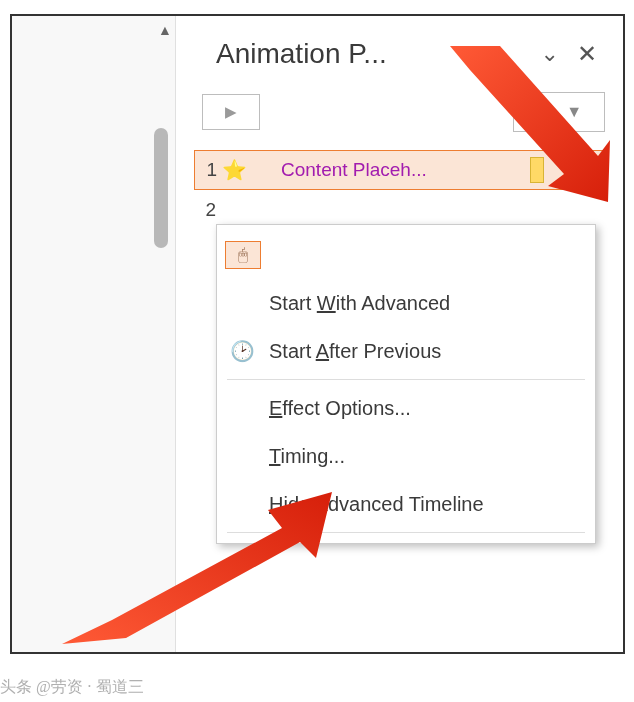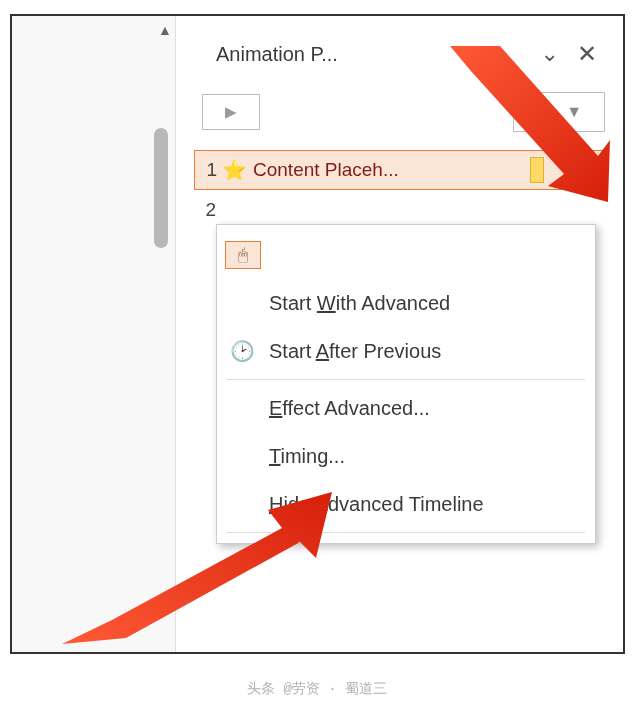--- a/index.html
+++ b/index.html
@@ -52,21 +52,21 @@
     right: 0;
     height: 100%;
     background: #fff;
   }
   .pane-header {
     display: flex;
     align-items: center;
     padding: 20px 18px 8px 40px;
   }
   .pane-title {
-    font-size: 20px;
+    font-size: 28px;
     color: #3a3a3a;
     font-weight: 400;
     flex: 1;
     white-space: nowrap;
     overflow: hidden;
   }
   .pane-chevron {
     color: #555;
     font-size: 22px;
     padding: 4px 10px;
@@ -133,24 +133,25 @@
     color: #444;
     padding-right: 4px;
   }
   .anim-icon {
     width: 28px;
     text-align: center;
     font-size: 20px;
   }
   .anim-label {
     flex: 1;
-    color: #7f1d1d;
+    color: #a21caf;
     white-space: nowrap;
     overflow: hidden;
     padding-left: 4px;
+    margin-left: 28px;
   }
   .anim-bar {
     width: 14px;
     height: 26px;
     background: #ffd966;
     border: 1px solid #d9b434;
     margin-right: 60px;
   }
   .anim-drop {
     position: absolute;
@@ -204,24 +205,24 @@
   
   .arrow {
     position: absolute;
     pointer-events: none;
   }
   .footer-tag {
     position: absolute;
     left: 0;
     bottom: 4px;
     width: 100%;
-    text-align: center;
-    font-size: 14px;
+    text-align: left;
+    font-size: 16px;
     color: #b0b0b0;
-    font-family: Liberation Mono, monospace;
+    font-family: Liberation Serif, serif;
   }
 </style>
 </head>
 <body>
 
 <div class="outer-frame">
   <div class="left-gutter">
     <div class="scroll-arrow-up">▲</div>
     <div class="scrollbar-thumb"></div>
   </div>
@@ -266,21 +267,21 @@
       <span class="menu-icon"></span>
       <span class="menu-text"><span>Start </span><span class="ul">W</span><span>ith Advanced</span></span>
     </div>
     <div class="menu-item">
       <span class="menu-icon clock-icon">🕑</span>
       <span class="menu-text"><span>Start </span><span class="ul">A</span><span>fter Previous</span></span>
     </div>
     <div class="menu-sep"></div>
     <div class="menu-item">
       <span class="menu-icon"></span>
-      <span class="menu-text"><span></span><span class="ul">E</span><span>ffect Advanced...</span></span>
+      <span class="menu-text"><span></span><span class="ul">E</span><span>ffect Options...</span></span>
     </div>
     <div class="menu-item">
       <span class="menu-icon"></span>
       <span class="menu-text"><span></span><span class="ul">T</span><span>iming...</span></span>
     </div>
     <div class="menu-item">
       <span class="menu-icon"></span>
       <span class="menu-text"><span></span><span class="ul">H</span><span>ide Advanced Timeline</span></span>
     </div>
     <div class="menu-sep"></div>

